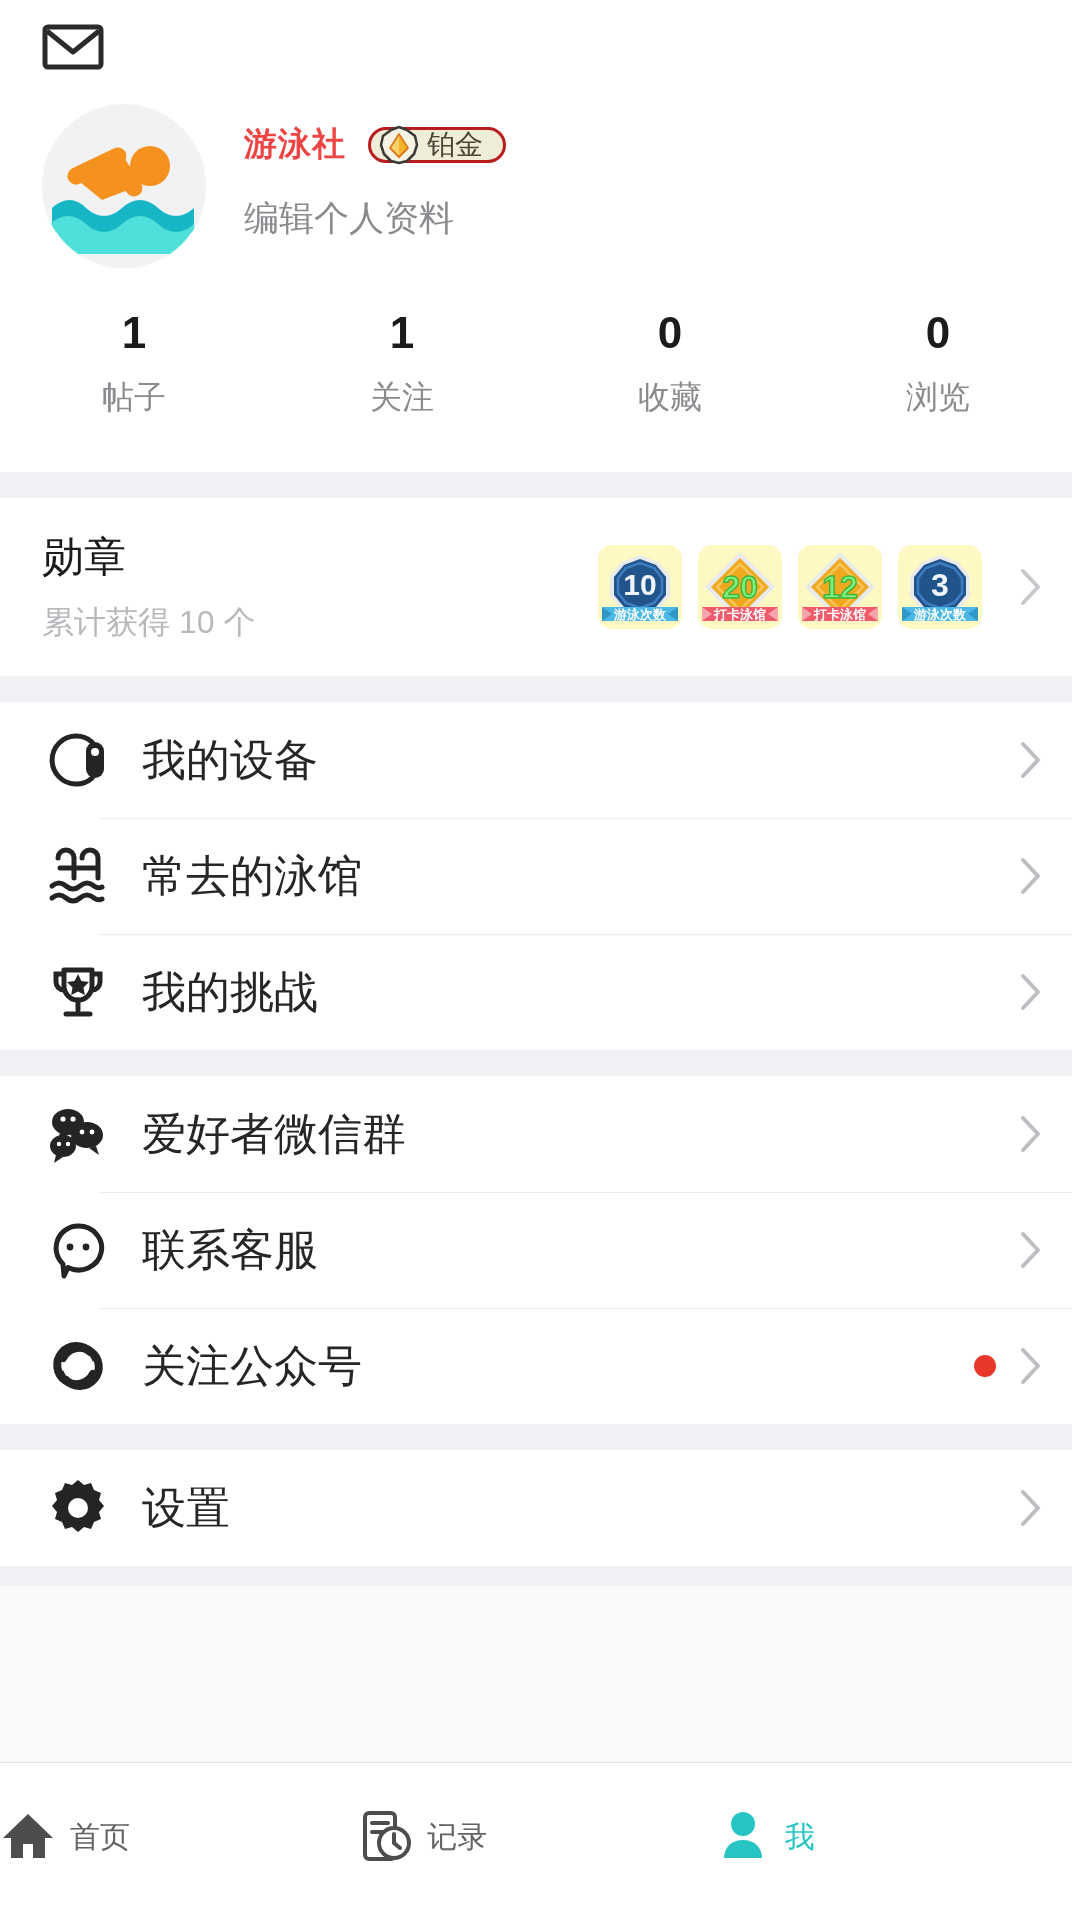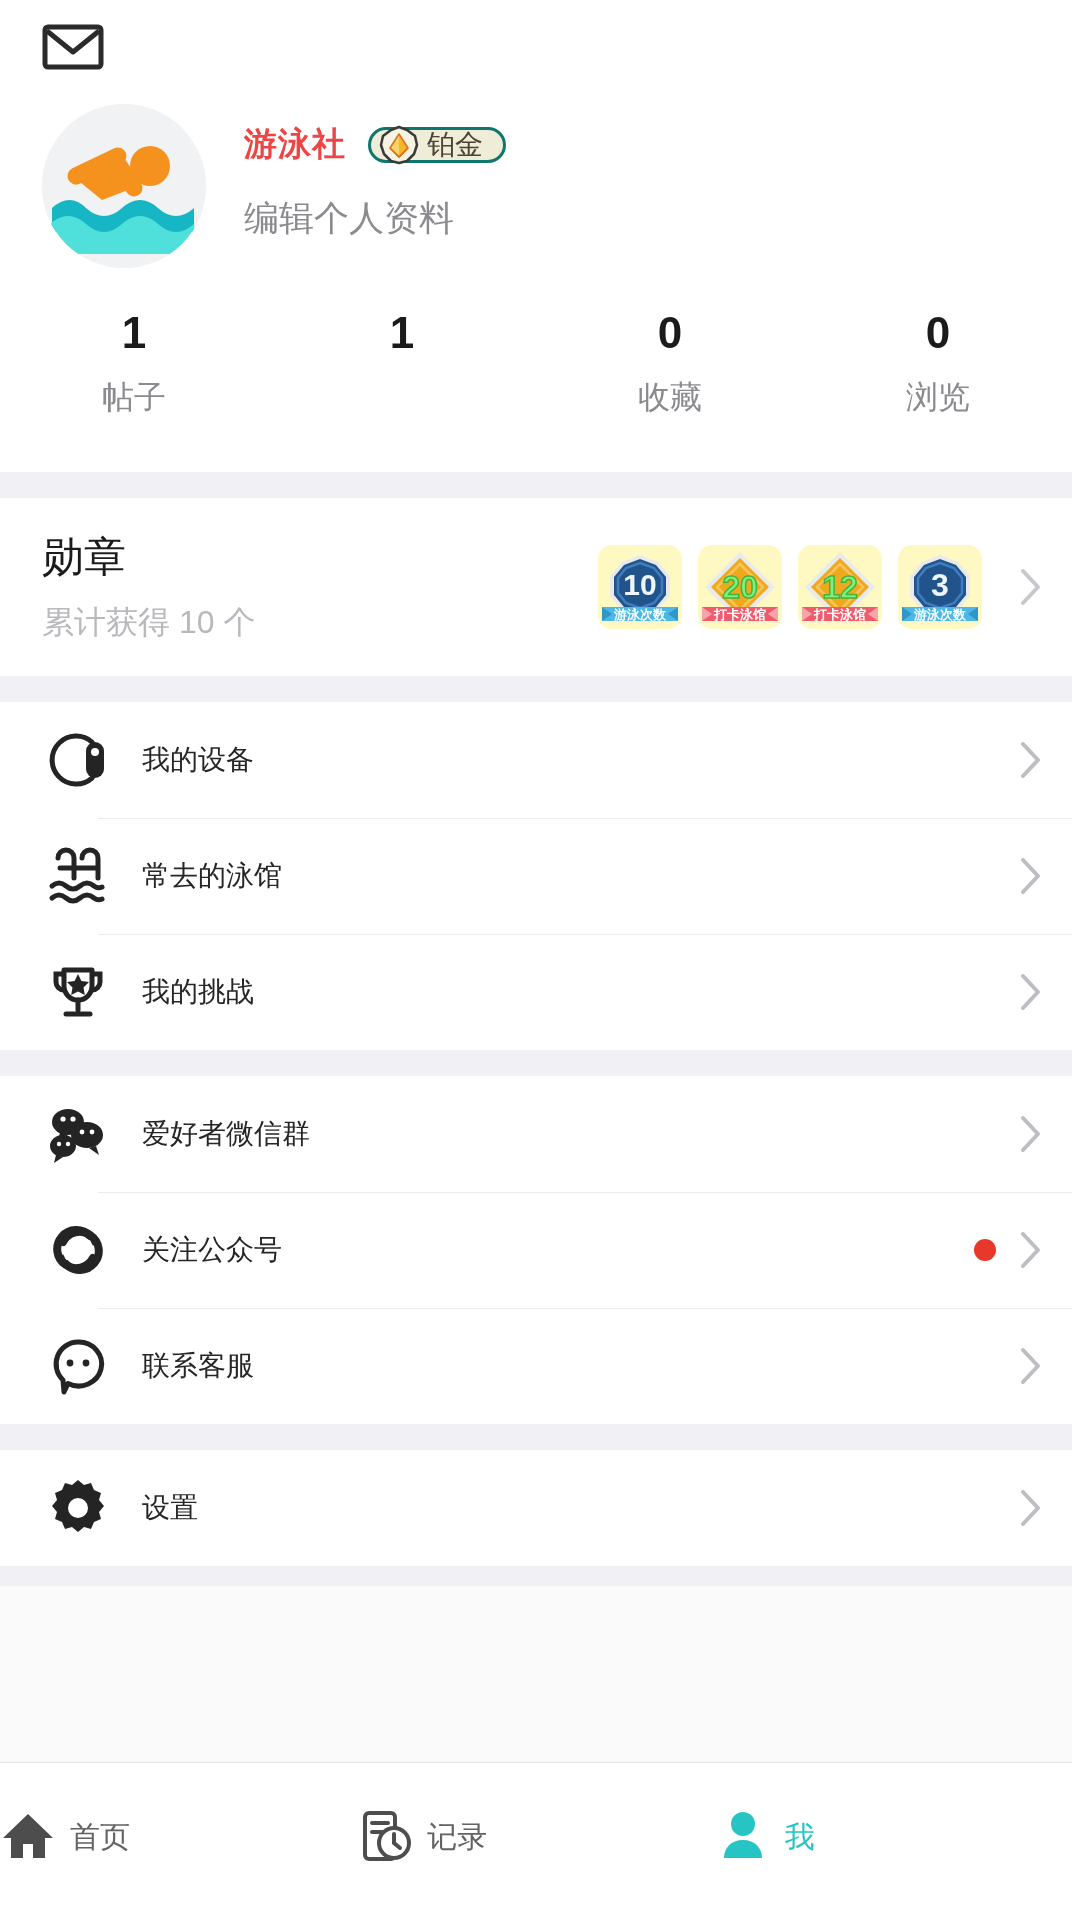--- a/index.html
+++ b/index.html
@@ -21,21 +21,21 @@
   .avatar {
     width:164px; height:164px; border-radius:50%;
     background:#f1f2f4; flex:none; position:relative; overflow:hidden;
   }
   .avatar svg { position:absolute; left:0; top:0; }
   .profile-text { margin-left:38px; padding-top:18px; }
   .name-row { display:flex; align-items:center; gap:22px; }
   .username { font-size:33px; font-weight:bold; color:#ef4444; letter-spacing:1px; }
   .rank-badge {
     display:flex; align-items:center; gap:8px;
-    background:#efecd8; border:3px solid #0f766e;
+    background:#efecd8; border:3px solid #b91c1c;
     border-radius:34px; height:36px; padding:0 20px 0 8px;
   }
   .rank-gem { width:40px; height:40px; flex:none; }
   .rank-label { font-size:28px; color:#4a4336; font-weight:500; }
   .edit-profile { margin-top:28px; font-size:35px; color:#8b8b8f; }
 
   
   .stats { background:#fff; display:flex; padding: 40px 0 52px 0; }
   .stat { flex:1; text-align:center; }
   .stat-value { font-size:44px; font-weight:bold; color:#1b1b1b; }
@@ -64,21 +64,21 @@
   
   .group { background:#fff; }
   .row {
     display:flex; align-items:center; height:116px; padding:0 30px 0 42px;
     position:relative;
   }
   .row + .row::before {
     content:""; position:absolute; left:98px; right:0; top:0; height:1px; background:#ececec;
   }
   .row-icon { width:72px; flex:none; display:flex; align-items:center; justify-content:center; }
-  .row-label { margin-left:28px; font-size:28px; color:#262626; }
+  .row-label { margin-left:28px; font-size:44px; color:#262626; }
   .row-right { margin-left:auto; display:flex; align-items:center; gap:24px; }
   .red-dot { width:22px; height:22px; border-radius:50%; background:#e8372b; display:block; }
   .chev { width:22px; height:38px; display:block; }
 
   
   .bottomnav {
     position:absolute; left:0; bottom:0; width:1072px; height:150px;
     background:#fff; border-top:1px solid #e4e4e8;
     display:flex; align-items:center;
   }
@@ -131,20 +131,21 @@
       </div>
     </div>
 
     <div class="stats">
       <div class="stat">
         <div class="stat-value">1</div>
         <div class="stat-label">帖子</div>
       </div>
       <div class="stat">
         <div class="stat-value">1</div>
+        <div class="stat-label">关注</div>
       </div>
       <div class="stat">
         <div class="stat-value">0</div>
         <div class="stat-label">收藏</div>
       </div>
       <div class="stat">
         <div class="stat-value">0</div>
         <div class="stat-label">浏览</div>
       </div>
     </div>
@@ -300,45 +301,45 @@
       <span class="row-right">
         <svg class="chev" viewBox="0 0 22 38">
             <path d="M3 3 L18 19 L3 35" fill="none" stroke="#bdbdc2" stroke-width="4" stroke-linecap="round" stroke-linejoin="round"></path>
           </svg>
       </span>
     </div>
 
     <div class="row">
       <span class="row-icon">
         <svg width="64" height="64" viewBox="0 0 64 64">
+          <path d="M32 8 a23 22 0 1 1 -10 41.5 L18 58 L17 46 A22 22 0 0 1 32 8 Z" fill="none" stroke="#242424" stroke-width="5" stroke-linejoin="round"></path>
+          <circle cx="24" cy="29" r="3.4" fill="#242424"></circle>
+          <circle cx="40" cy="29" r="3.4" fill="#242424"></circle>
+        </svg>
+      </span>
+      <span class="row-label">联系客服</span>
+      <span class="row-right">
+        <svg class="chev" viewBox="0 0 22 38">
+            <path d="M3 3 L18 19 L3 35" fill="none" stroke="#bdbdc2" stroke-width="4" stroke-linecap="round" stroke-linejoin="round"></path>
+          </svg>
+      </span>
+    </div>
+
+    <div class="row">
+      <span class="row-icon">
+        <svg width="64" height="64" viewBox="0 0 64 64">
           <path d="M44 18 A19 19 0 1 0 47 40" fill="none" stroke="#242424" stroke-width="8" stroke-linecap="round"></path>
           <path d="M20 46 A19 19 0 1 0 17 24" fill="none" stroke="#242424" stroke-width="8" stroke-linecap="round"></path>
           <path d="M17 36 L22 46 L12 45 Z" fill="#242424"></path>
           <path d="M47 28 L42 18 L52 19 Z" fill="#242424"></path>
         </svg>
       </span>
       <span class="row-label">关注公众号</span>
       <span class="row-right">
         <span class="red-dot"></span>
-        <svg class="chev" viewBox="0 0 22 38">
-            <path d="M3 3 L18 19 L3 35" fill="none" stroke="#bdbdc2" stroke-width="4" stroke-linecap="round" stroke-linejoin="round"></path>
-          </svg>
-      </span>
-    </div>
-
-    <div class="row">
-      <span class="row-icon">
-        <svg width="64" height="64" viewBox="0 0 64 64">
-          <path d="M32 8 a23 22 0 1 1 -10 41.5 L18 58 L17 46 A22 22 0 0 1 32 8 Z" fill="none" stroke="#242424" stroke-width="5" stroke-linejoin="round"></path>
-          <circle cx="24" cy="29" r="3.4" fill="#242424"></circle>
-          <circle cx="40" cy="29" r="3.4" fill="#242424"></circle>
-        </svg>
-      </span>
-      <span class="row-label">联系客服</span>
-      <span class="row-right">
         <svg class="chev" viewBox="0 0 22 38">
             <path d="M3 3 L18 19 L3 35" fill="none" stroke="#bdbdc2" stroke-width="4" stroke-linecap="round" stroke-linejoin="round"></path>
           </svg>
       </span>
     </div>
   </div>
 
   <div class="gap"></div>
 
   <div class="group">

